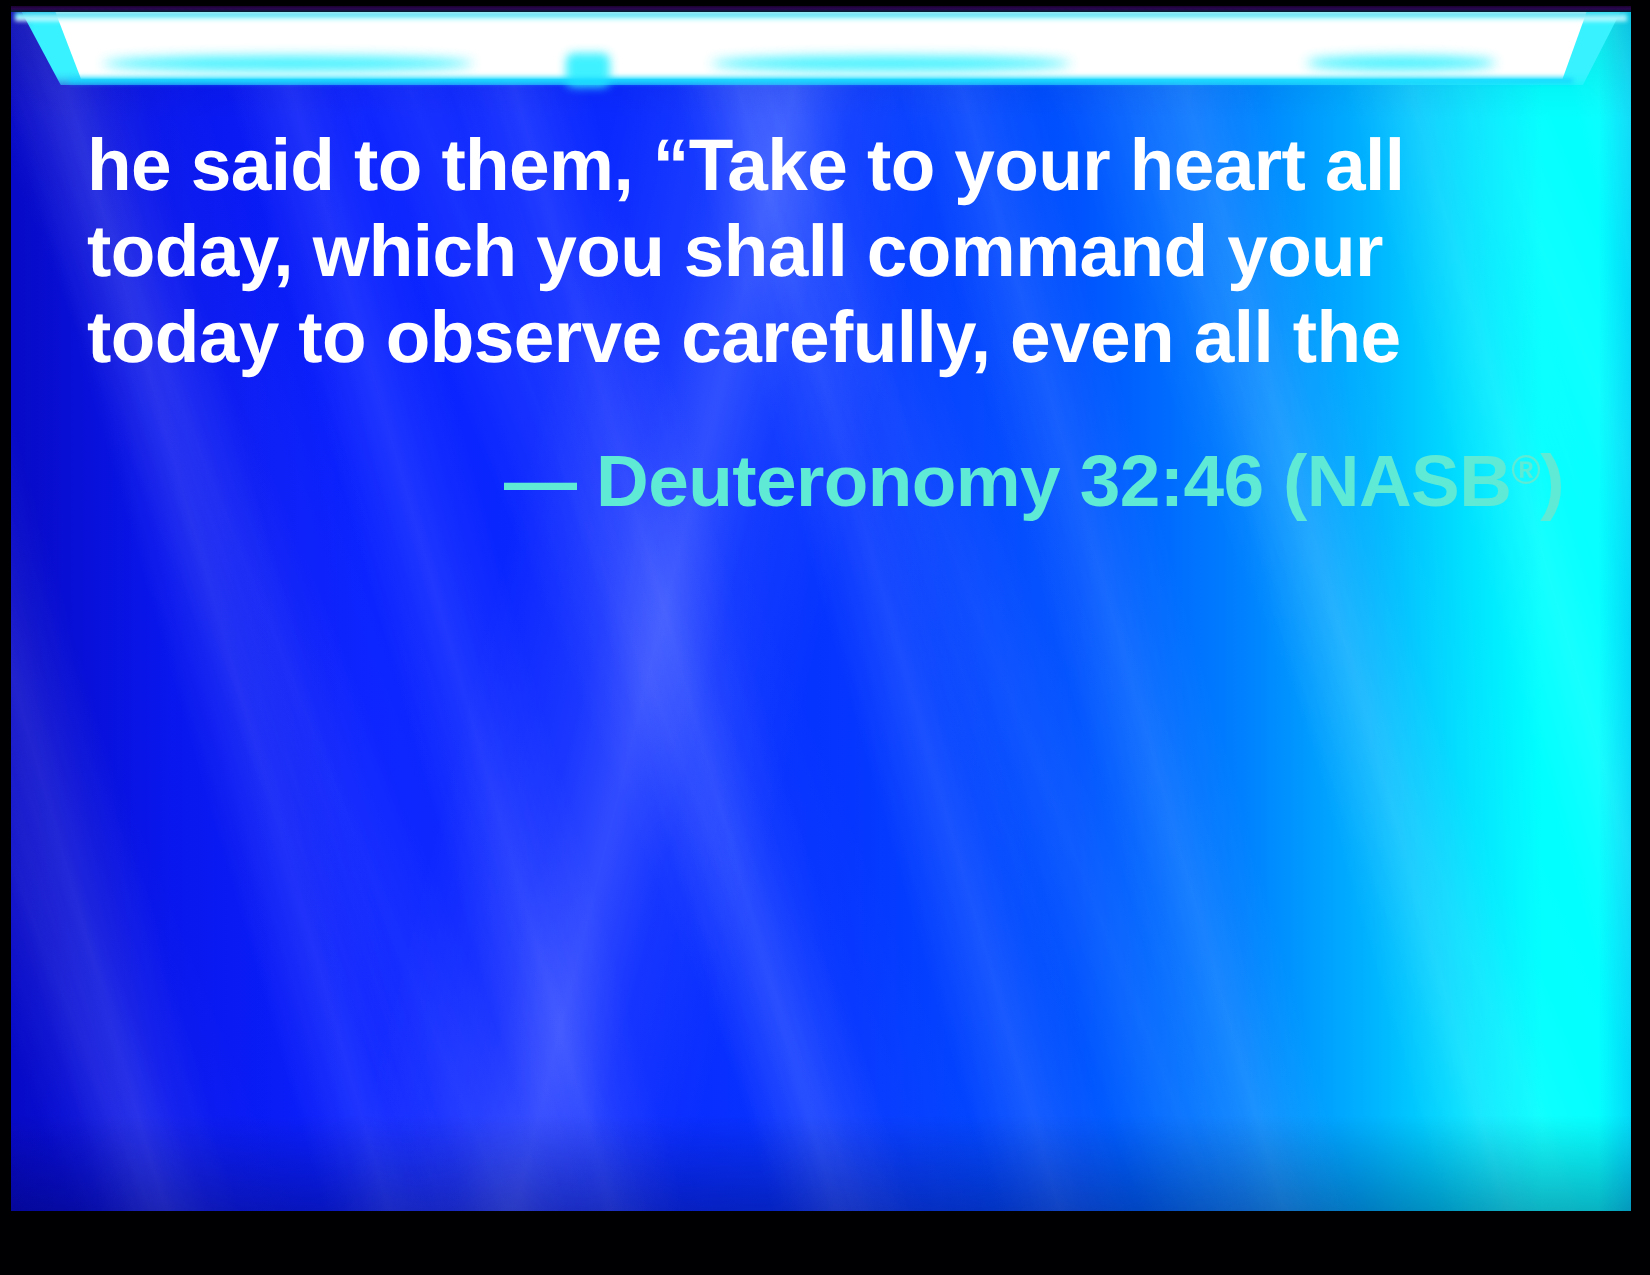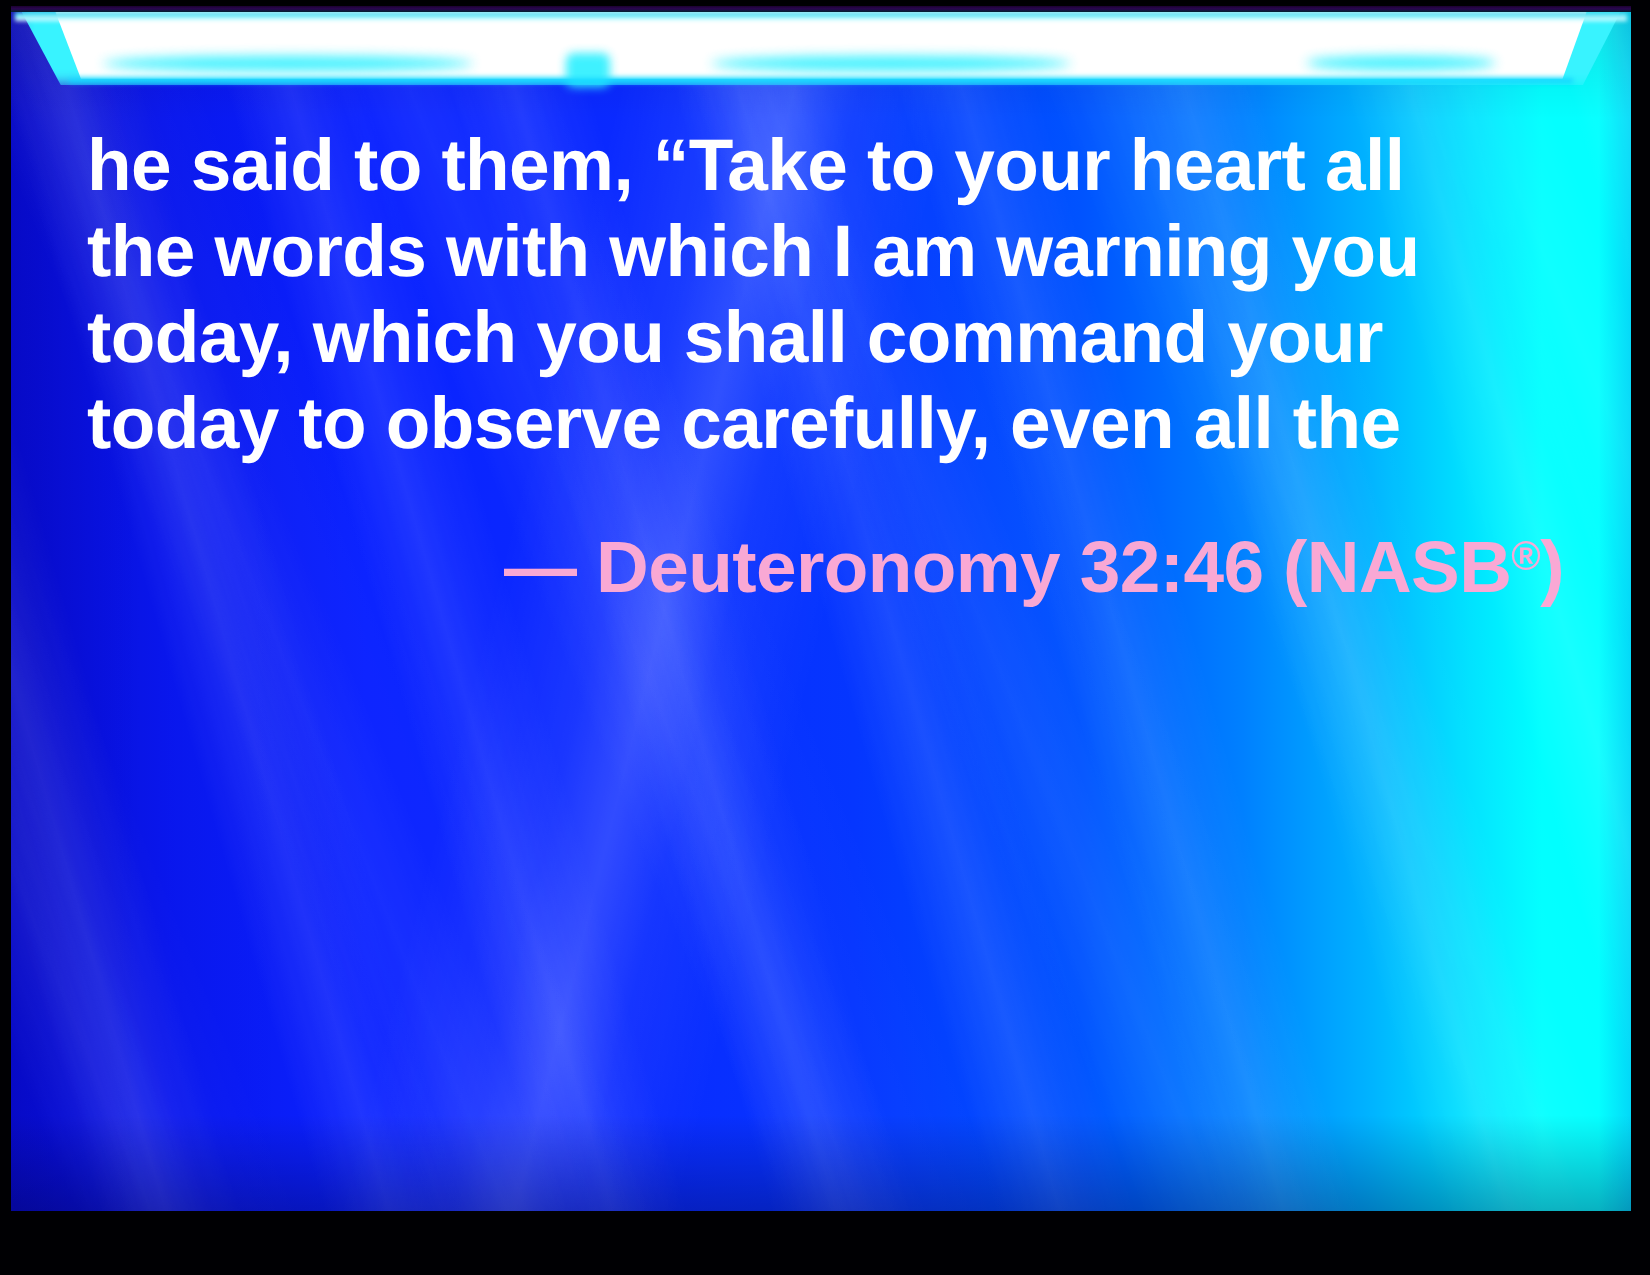--- a/index.html
+++ b/index.html
@@ -186,21 +186,21 @@
     color: #ffffff;
     font-family: "Liberation Sans", sans-serif;
     font-weight: bold;
     font-size: 73px;
     line-height: 86px;
     letter-spacing: -0.6px;
     white-space: nowrap;
     text-rendering: geometricPrecision;
   }
   #attribution-line {
-    color: #f9a8d4;
+    color: #5eead4;
     font-family: "Liberation Sans", sans-serif;
     font-weight: bold;
     font-size: 73px;
     line-height: 86px;
     letter-spacing: -0.6px;
     white-space: nowrap;
     margin-top: 46px;
     padding-left: 417px;
   }
   .reg-mark {
@@ -241,21 +241,20 @@
       <div class="band-wisp wisp-a"></div>
       <div class="band-wisp wisp-b"></div>
       <div class="band-wisp wisp-c"></div>
       <div class="band-wisp wisp-d"></div>
       <div class="band-underline"></div>
       <div class="band-topline"></div>
     </div>
 
     <div id="verse-block">
       <div class="verse-line">he said to them, “Take to your heart all</div>
-      <div class="verse-line">the words with which I am warning you</div>
       <div class="verse-line">today, which you shall command your</div>
       <div class="verse-line">today to observe carefully, even all the</div>
 
       <div id="attribution-line"><span>—</span><span> </span><span>Deuteronomy</span><span> </span><span>32:46</span><span> </span><span>(NASB</span><span class="reg-mark">®</span><span>)</span></div>
     </div>
 
   </div>
 
   <div class="edge edge-top"></div>
   <div class="edge-topsheen"></div>

